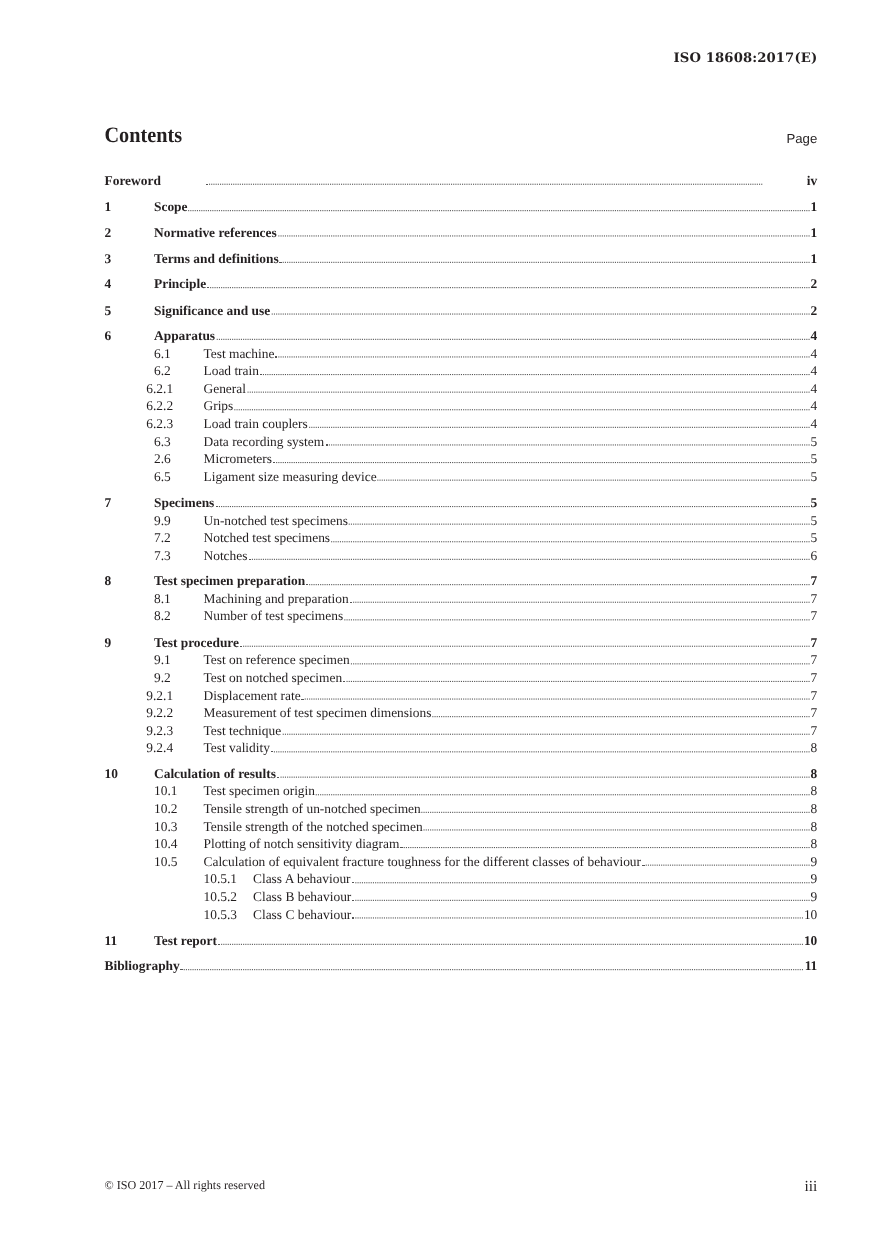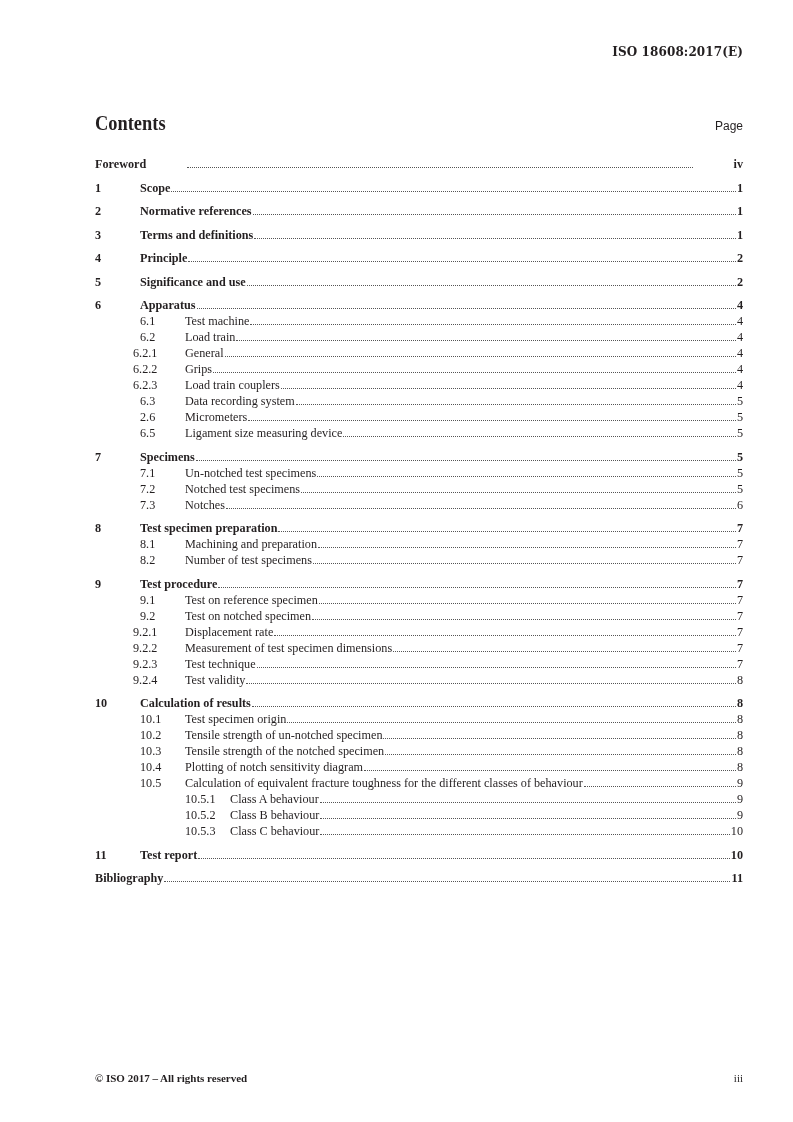--- a/index.html
+++ b/index.html
@@ -20,22 +20,22 @@
   .l1 .num { width: 45px; }
   .l2 .num { width: 45px; margin-left: 45px; }
   .l3 .num { width: 52px; margin-left: 38px; }
   .l3.wide .num { width: 45px; margin-left: 90px; }
   .l2.wide .num { width: 45px; }
   .title { flex: none; }
   .dots { flex: 1 1 auto; margin: 0 1px; border-bottom: 1px dotted #555; height: 0; align-self: flex-end;
           margin-bottom: 4px; min-width: 10px; }
   .pg { flex: none; }
   .footer-copy { position: absolute; top: 1072px; left: 95px; font-size: 11px;
-                 font-family: "Liberation Serif", serif; font-weight: bold; }
-  .footer-page { position: absolute; top: 1072px; right: 50px; font-size: 11px;
+                 font-family: "Liberation Serif", serif; }
+  .footer-page { position: absolute; top: 1072px; right: 50px; font-size: 14px;
                  font-family: "Liberation Serif", serif; }
 </style>
 </head>
 <body>
 
 <div class="doc-id">ISO 18608:2017(E)</div>
 <div class="contents-title">Contents</div>
 <div class="page-label">Page</div>
 
 <div class="toc" id="toc">
@@ -128,21 +128,21 @@
       <span class="dots"></span>
       <span class="pg">5</span>
     </div>
     <div class="row l1">
       <span class="num">7</span>
       <span class="title">Specimens</span>
       <span class="dots"></span>
       <span class="pg">5</span>
     </div>
     <div class="row l2">
-      <span class="num">7.1</span>
+      <span class="num">9.9</span>
       <span class="title">Un-notched test specimens</span>
       <span class="dots"></span>
       <span class="pg">5</span>
     </div>
     <div class="row l2">
       <span class="num">7.2</span>
       <span class="title">Notched test specimens</span>
       <span class="dots"></span>
       <span class="pg">5</span>
     </div>

